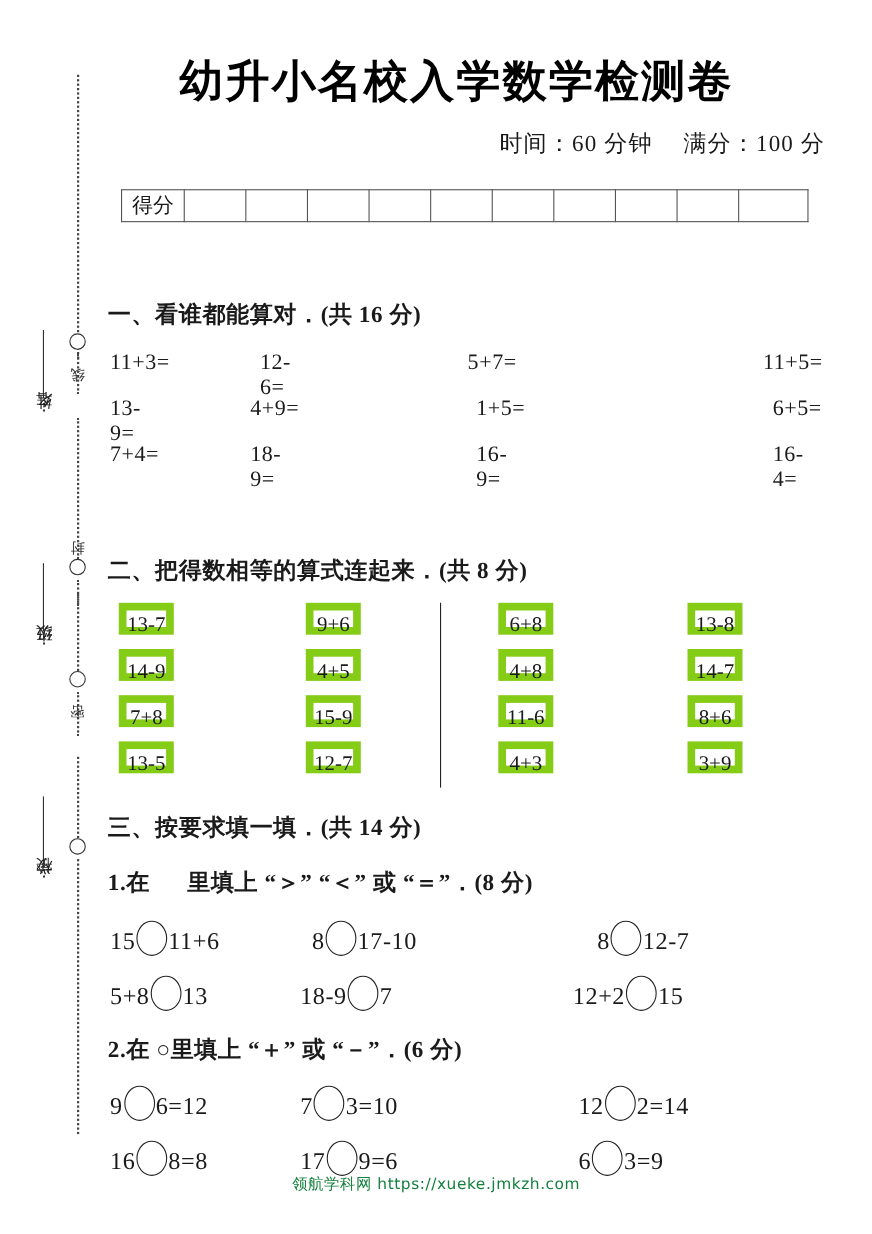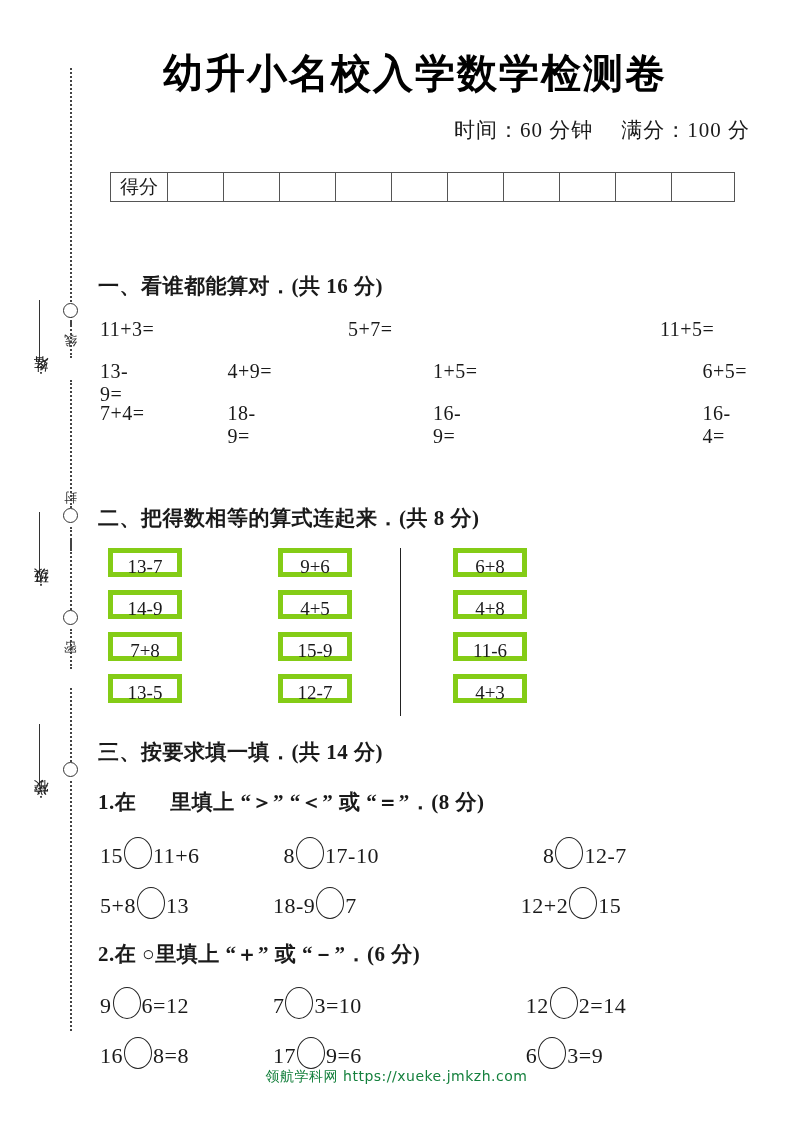--- a/index.html
+++ b/index.html
@@ -170,23 +170,23 @@
     position: absolute;
     top: 0;
     width: 74px;
   }
   .match-col.k0 { left: 10px; }
   .match-col.k1 { left: 180px; }
   .match-col.k2 { left: 355px; }
   .match-col.k3 { left: 527px; }
   .match-box {
     box-sizing: border-box;
-    width: 74px;
+    width: 50px;
     height: 29px;
-    border: 5px solid #84cc16;
+    border: 7px solid #84cc16;
     margin-bottom: 13px;
     text-align: center;
     line-height: 27px;
     font-size: 19px;
   }
   .match-divider {
     position: absolute;
     left: 302px;
     top: 0;
     width: 1px;
@@ -292,20 +292,21 @@
         <td class="num-cell"></td>
         <td class="total-cell"></td>
       </tr>
     </tbody>
   </table>
 
   <div class="sec-h" style="top:272px;">一、看谁都能算对．(共 16 分)</div>
   <div class="arith">
     <div class="arith-row">
       <div class="arith-cell c0">11+3=</div>
+      <div class="arith-cell c1">12-6=</div>
       <div class="arith-cell c2">5+7=</div>
       <div class="arith-cell c3">11+5=</div>
     </div>
     <div class="arith-row">
       <div class="arith-cell c0">13-9=</div>
       <div class="arith-cell c1">4+9=</div>
       <div class="arith-cell c2">1+5=</div>
       <div class="arith-cell c3">6+5=</div>
     </div>
     <div class="arith-row">
@@ -331,20 +332,26 @@
       <div class="match-box">4+5</div>
       <div class="match-box">15-9</div>
       <div class="match-box">12-7</div>
     </div>
     <div class="match-col k2">
       <div class="match-box">6+8</div>
       <div class="match-box">4+8</div>
       <div class="match-box">11-6</div>
       <div class="match-box">4+3</div>
     </div>
+    <div class="match-col k3">
+      <div class="match-box">13-8</div>
+      <div class="match-box">14-7</div>
+      <div class="match-box">8+6</div>
+      <div class="match-box">3+9</div>
+    </div>
   </div>
 
   <div class="sec-h" style="top:738px;">三、按要求填一填．(共 14 分)</div>
 
   <div class="sub-h" style="top:788px;">
     <span>1.在</span><span class="blankbox"></span><span>里填上 “＞” “＜” 或 “＝”．(8 分)</span>
   </div>
 
   <div class="fill-area" style="top:828px;">
     <div class="fill-row">

